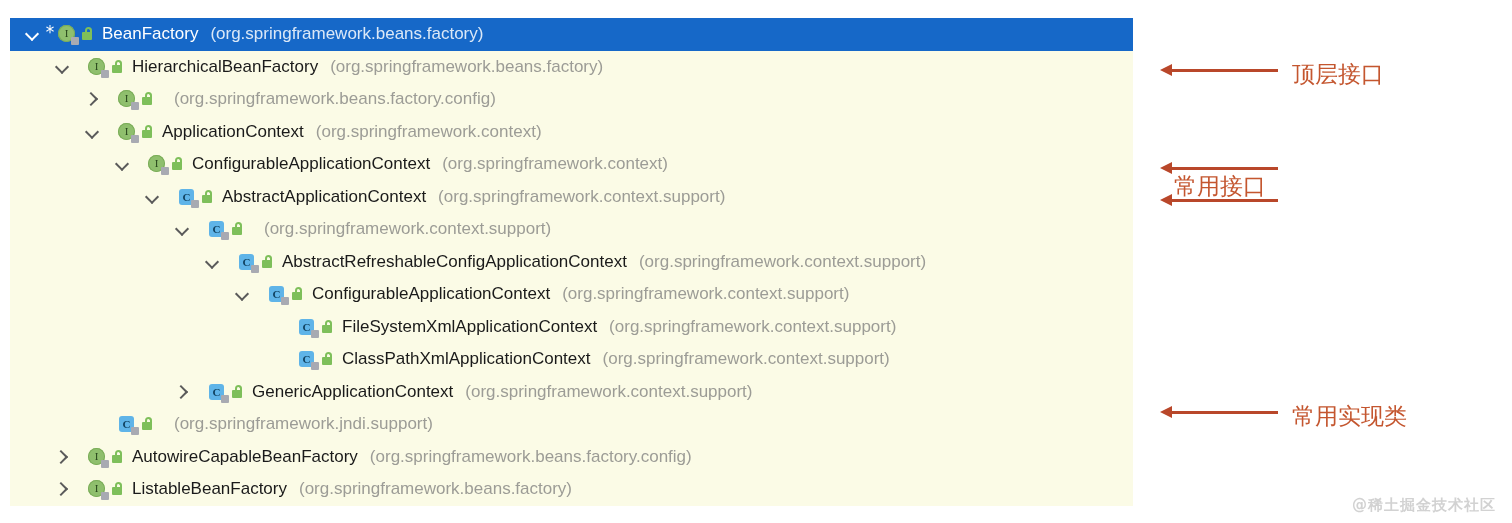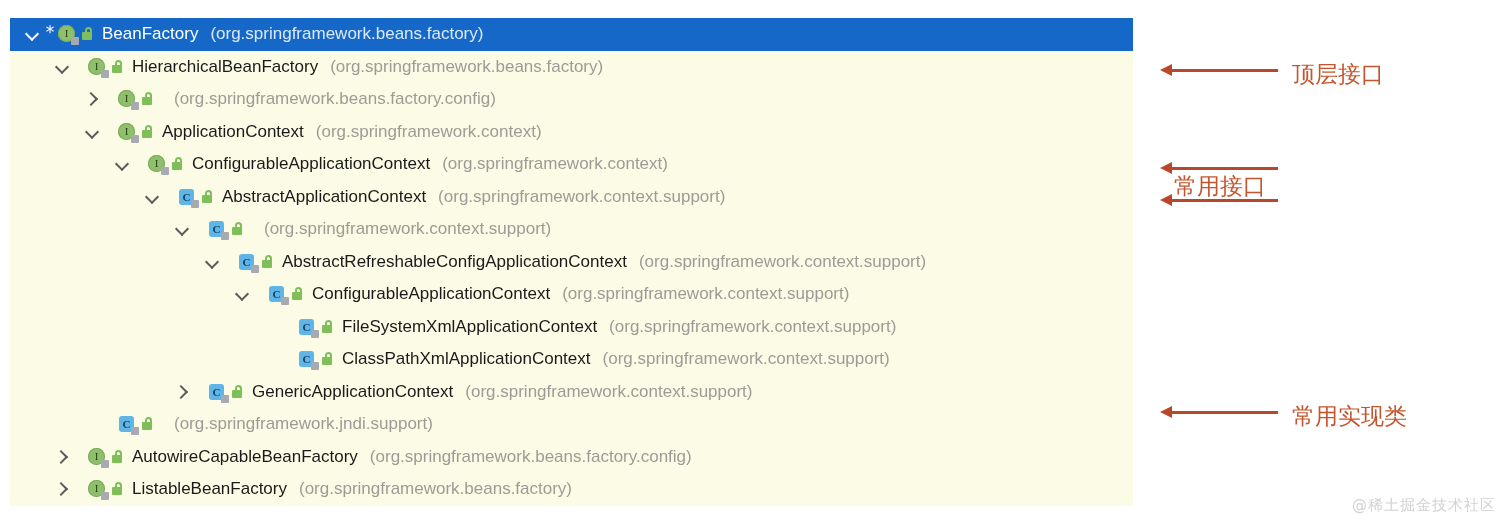--- a/index.html
+++ b/index.html
@@ -217,20 +217,21 @@
 
   
   #watermark {
     position: absolute;
     right: 16px;
     bottom: 8px;
     color: #d2d2d2;
     font-size: 15px;
     font-family: "DejaVu Sans", sans-serif;
     letter-spacing: 1px;
+    font-weight: bold;
   }
 </style>
 </head>
 <body>
 
 <div id="tree-panel">
     <div class="tree-row selected">
       <span class="indent" style="width: 12px;"></span>
       <span class="chevron down"></span>
       <span class="asterisk">*</span>

